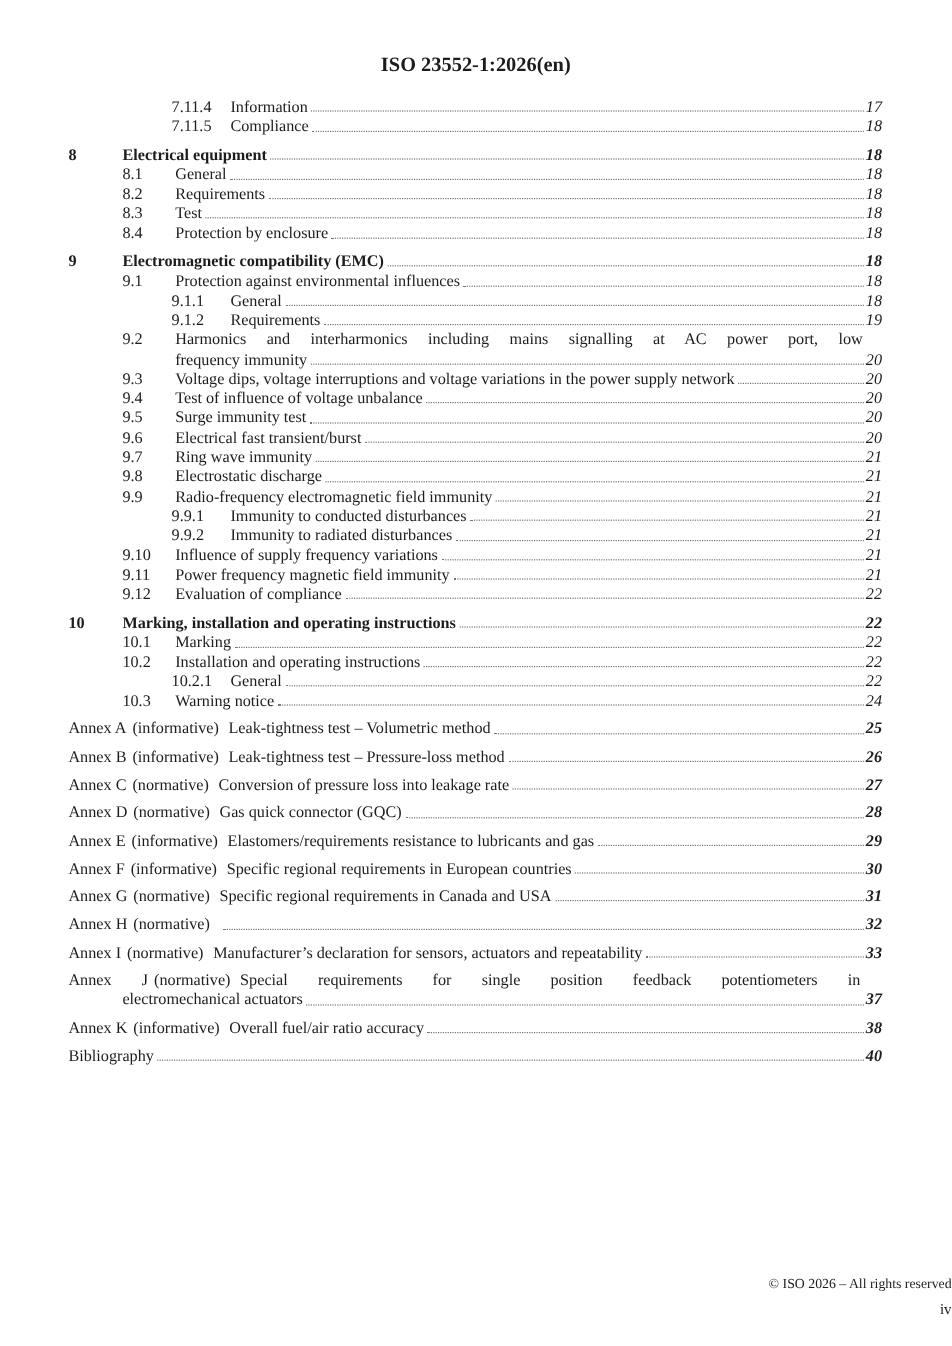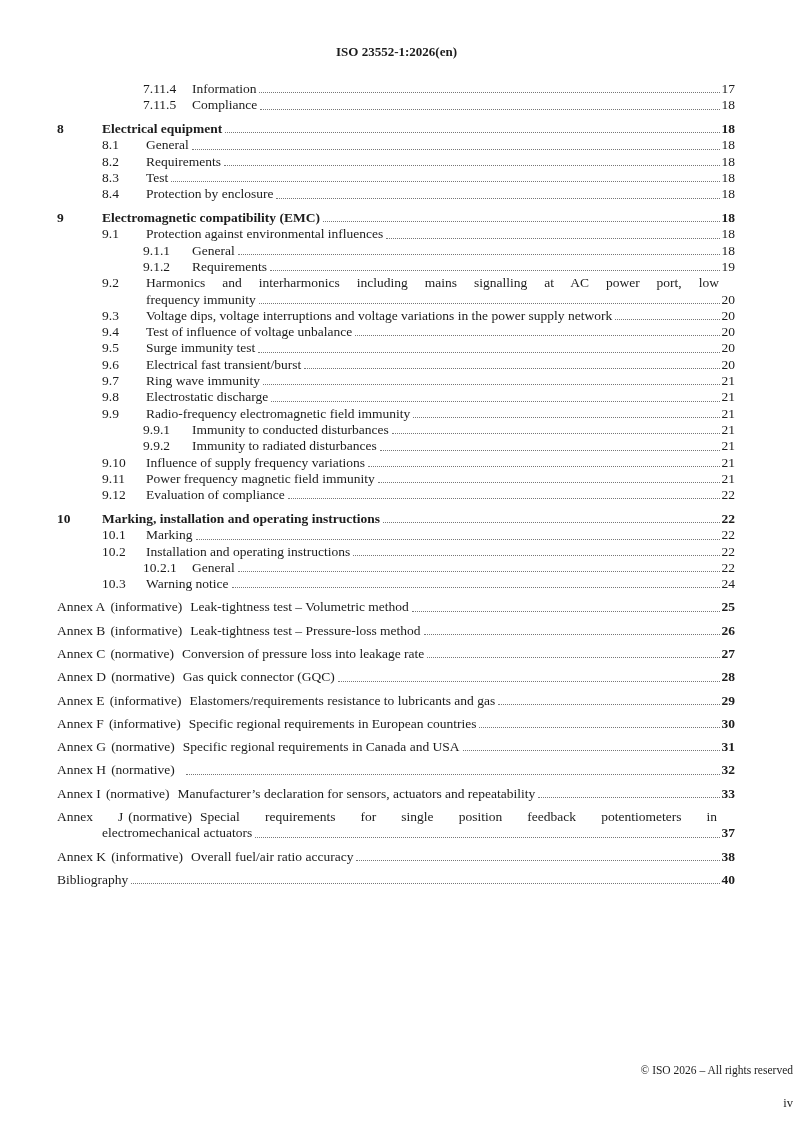--- a/index.html
+++ b/index.html
@@ -10,21 +10,21 @@
     background: #ffffff;
     font-family: "Liberation Serif", "DejaVu Serif", serif;
     color: #1c1c1c;
     overflow: hidden;
   }
   .doc-header {
     position: absolute;
     top: 44px; left: 0; right: 0;
     text-align: center;
     font-weight: bold;
-    font-size: 13px;
+    font-size: 17px;
   }
   .toc {
     position: absolute;
     top: 81px;
     left: 57px;
     width: 678px;
     font-size: 13.5px;
     line-height: 16.3px;
   }
   .row { display: flex; align-items: baseline; }
@@ -44,31 +44,31 @@
   .line1.just { display: block; text-align: justify; text-align-last: justify; padding-right: 18px; }
   .sec2 { margin-left: 44px; }
   .ann2 { margin-left: 45px; }
   .leader {
     flex: 1 1 10px;
     min-width: 10px;
     border-bottom: 1px dotted #767676;
     align-self: flex-end;
     margin: 0 2px 4px 3px;
   }
-  .pg { flex: 0 0 auto; white-space: nowrap; }
+  .pg { flex: 0 0 auto; white-space: nowrap; font-style: italic; }
   .annex .pg, .bibliography .pg { font-weight: bold; }
   .qual { font-weight: normal; margin-left: 5px; margin-right: 8px; }
   b { font-weight: normal; }
   .doc-footer {
     position: absolute;
     top: 1064px; left: 0; right: 0;
     text-align: right;
     font-size: 11.5px;
   }
-  .page-label { margin-top: 20px; font-size: 12.5px; }
+  .page-label { margin-top: 8px; font-size: 12.5px; }
 </style>
 </head>
 <body>
 
 <div class="page">
   <div class="doc-header">ISO 23552-1:2026(en)</div>
   <div class="toc">
       <div class="row subsection">
         <span class="num">7.11.4</span>
         <span class="t1">Information</span>

